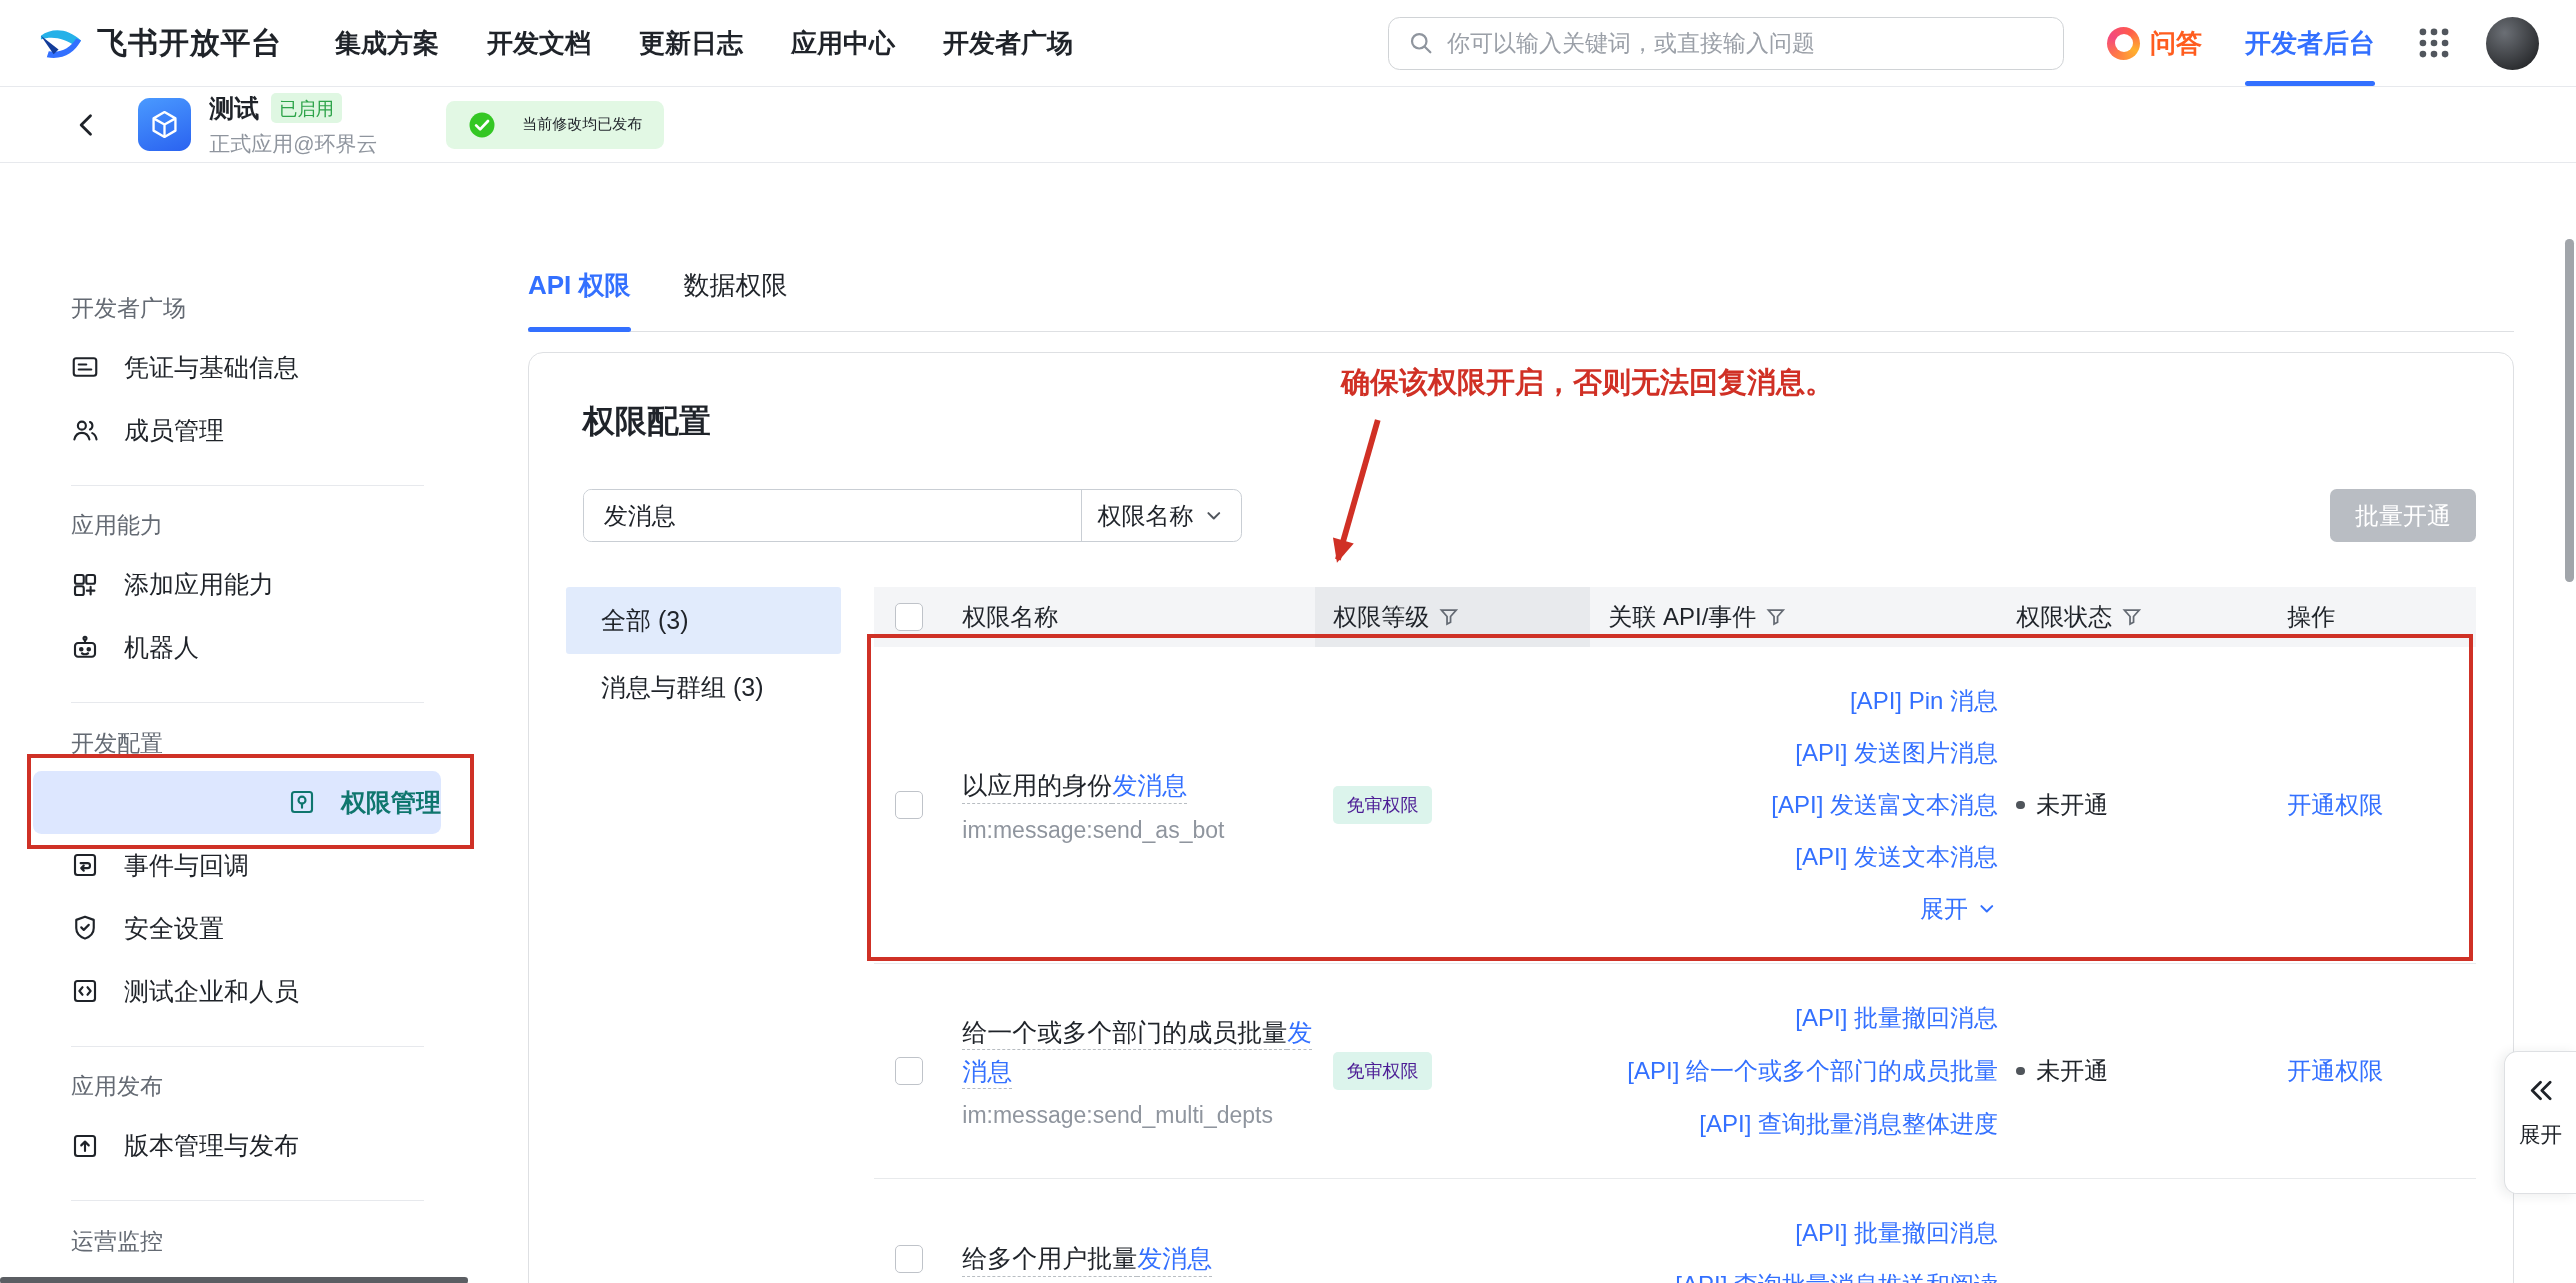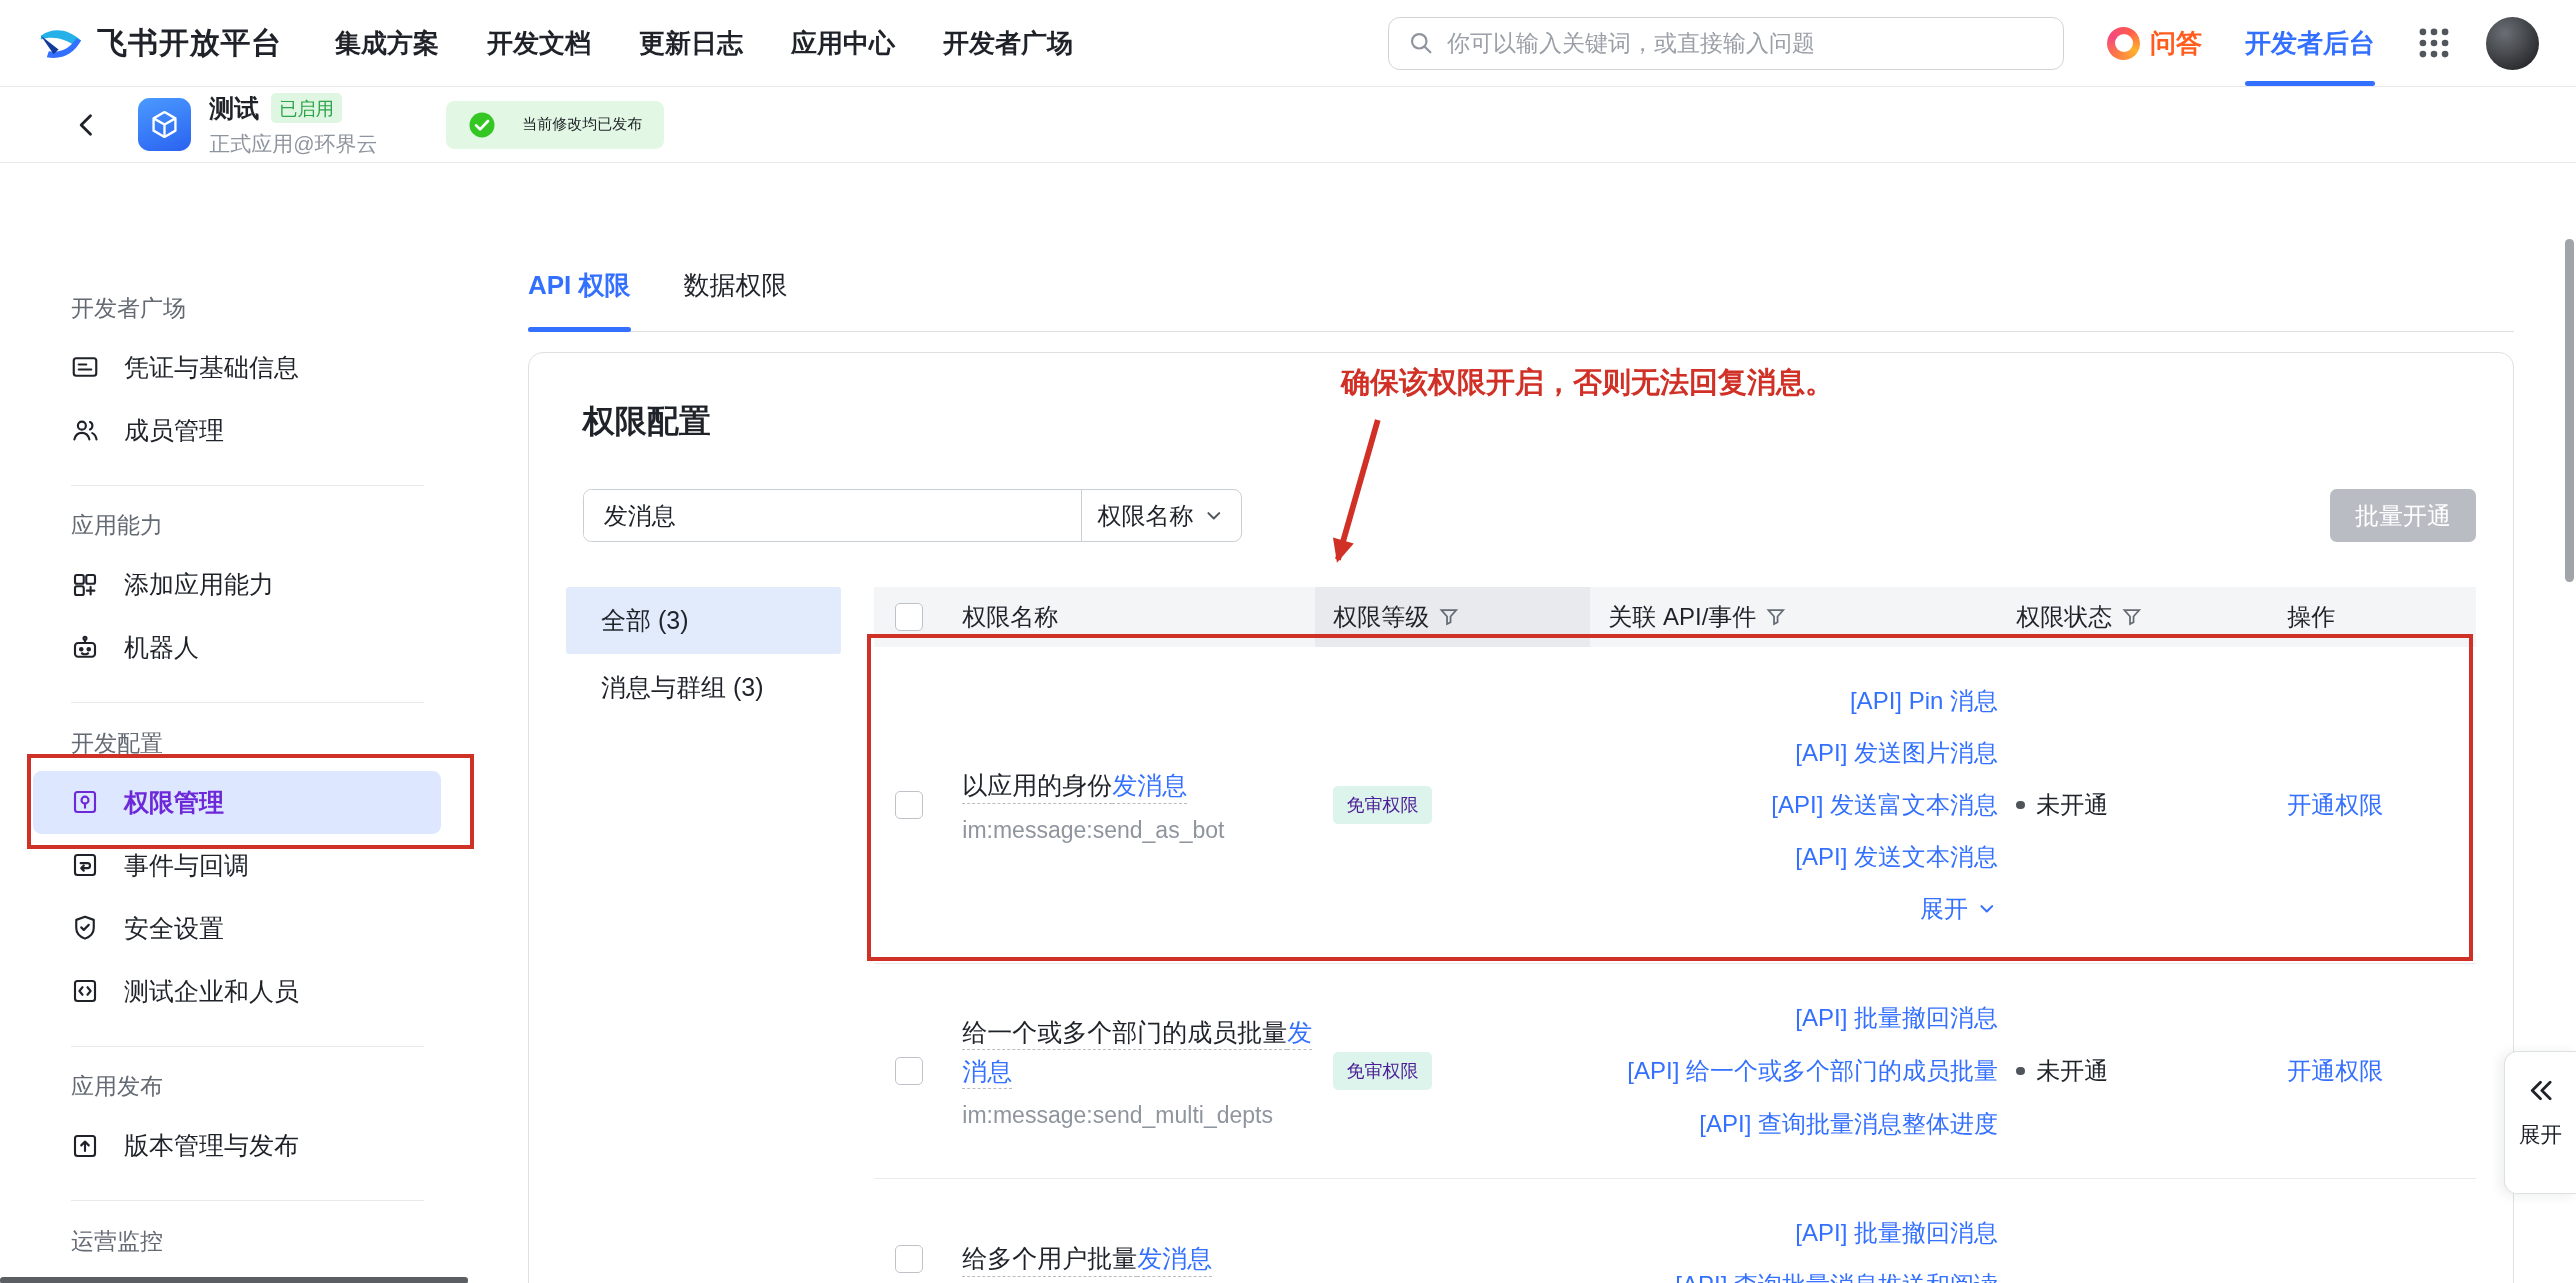--- a/index.html
+++ b/index.html
@@ -34,21 +34,21 @@
   .status-badge { font-size:18.3px; color:#2ea44a; background:#dff7e2; border-radius:5px; padding:2.5px 8.3px; }
   .app-subtitle { font-size:21px; color:#8f959e; margin-top:5px; }
   .published-pill { margin-left:68px; height:48px; display:flex; align-items:center; gap:25px; background:#e2f8e4; border-radius:8.3px; padding:0 21.6px; font-size:15px; color:#1f2329; }
 
   
   .body-row { display:flex; height:1121px; }
   .sidebar { width:470px; flex:none; padding-top:130px; }
   .sec-title { margin:0 0 11.7px 71px; font-size:23px; color:#646a73; }
   .side-item { position:relative; display:flex; align-items:center; gap:24px; height:63px; margin:0 29px 0 33px; padding-left:37px; border-radius:8.3px; font-size:25px; color:#1f2329; cursor:pointer; }
   .side-item svg { flex:none; }
-  .side-item.active { background:#dde7ff; color:#6d28d9; font-weight:600; }
+  .side-item.active { background:#dde7ff; color:#0f766e; font-weight:600;justify-content:flex-end; }
   .side-item.red-ring::after { content:""; position:absolute; top:-16.7px; right:-33px; bottom:-15px; left:-5.8px; border:4.2px solid #cf3126; pointer-events:none; }
   .side-div { height:0.8px; background:#e7e9ed; margin:23px 46px 25px 71px; }
 
   .main { flex:1; min-width:0; }
   .tabs { display:flex; gap:53px; margin:105px 62px 0 58px; border-bottom:0.8px solid #dee0e3; }
   .tab { position:relative; font-size:26px; padding-bottom:28px; cursor:pointer; }
   .tab.active { color:#3370ff; font-weight:700; }
   .tab.active::after { content:""; position:absolute; left:0; right:0; bottom:-0.8px; height:5px; background:#3370ff; border-radius:2.5px; }
 
   .card { margin:20px 62px 0 58px; border:0.8px solid #dee0e3; border-radius:15px; padding:47px 37px 33px 37px; background:#fff; }

